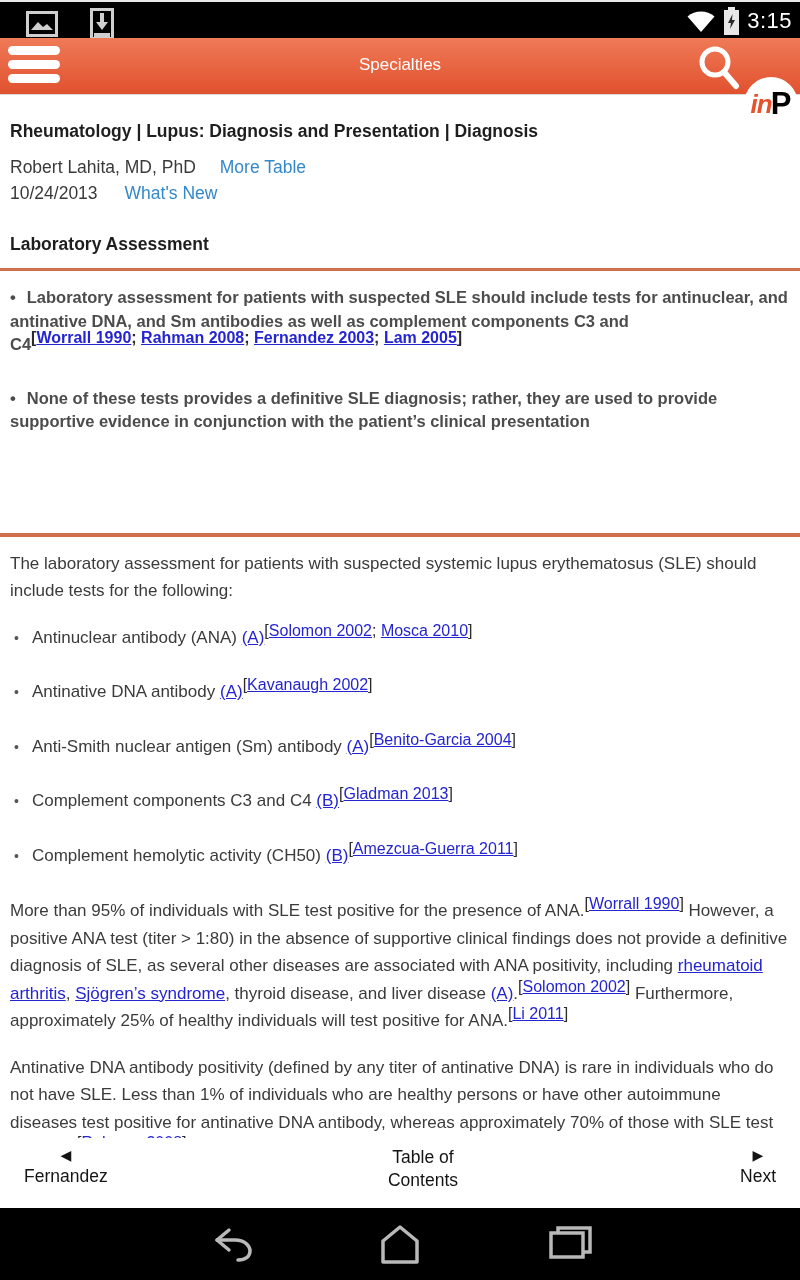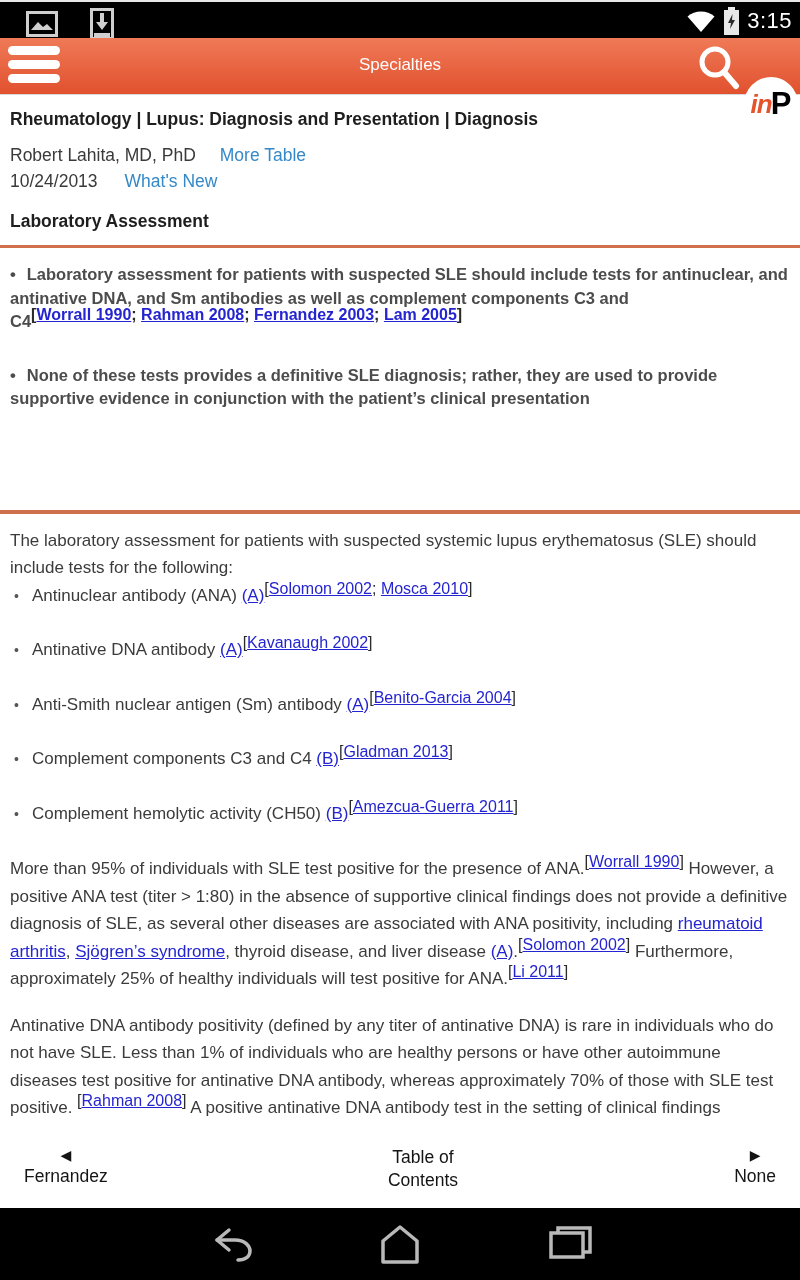--- a/index.html
+++ b/index.html
@@ -38,42 +38,42 @@
   .logo {
     position: absolute; right: 2px; top: 39px; width: 54px; height: 54px;
     background: #fff; border-radius: 50%;
     display: flex; align-items: center; justify-content: center;
     font-weight: bold; cursor: pointer;
   }
   .logo .logo-in { color: #e4532b; font-style: italic; font-size: 26px; letter-spacing: -1px; }
   .logo .logo-p { color: #000; font-size: 31px; margin-left: -1px; }
 
   
-  .content { position: absolute; top: 95px; left: 0; width: 800px; padding: 4px 12px 0 10px; }
+  .content { position: absolute; top: 95px; left: 0; width: 800px; padding: 16px 12px 0 10px; }
   h1.breadcrumb { font-size: 17.5px; font-weight: bold; color: #1e1e1e; margin-top: 9px; line-height: 23px; }
   .meta-row { font-size: 17.5px; color: #3a3a3a; line-height: 26px; }
   .meta-row.first { margin-top: 11px; }
   .meta-link { color: #3589c8; cursor: pointer; text-decoration: none; }
   .ml-1 { margin-left: 24px; }
   .ml-2 { margin-left: 27px; }
-  h2.section-title { font-size: 17.5px; font-weight: bold; color: #1e1e1e; margin-top: 16px; line-height: 23px; }
+  h2.section-title { font-size: 17.5px; font-weight: bold; color: #1e1e1e; margin-top: 27px; line-height: 23px; }
   .rule { height: 3px; background: #d0704c; margin-left: -10px; margin-right: -12px; }
   .rule1 { margin-top: 12px; }
   .rule2 { margin-top: 99px; height: 4px; }
 
   
   .summary { margin-top: 15px; }
   .sum-item { font-size: 16.5px; font-weight: bold; color: #4c4c4c; line-height: 23.5px; margin-bottom: 30px; }
   .sum-item .sbullet { margin-right: 11px; }
 
   
   .body-text { margin-top: 13px; }
   .body-text p { font-size: 17px; color: #3b3b3b; line-height: 27.5px; }
   .intro { margin-bottom: 0; }
-  .blist { }
+  .blist { margin-top: 19px; }
   .bitem { font-size: 17px; color: #3b3b3b; line-height: 27.5px; margin-bottom: 26px; padding-left: 4px; }
   .bitem .bullet { font-size: 14px; color: #555; margin-right: 13px; }
   .para2 { margin-top: 27px; }
   .para3 { margin-top: 19px; }
 
   .ilink { color: #2424d0; text-decoration: underline; cursor: pointer; }
   .cite { position: relative; top: -7px; font-size: 16px; color: #2b2b2b; white-space: nowrap; }
   .cite .clink { color: #2424d0; text-decoration: underline; cursor: pointer; }
 
   
@@ -186,21 +186,21 @@
     <div class="pager prev">
       <span class="tri">◀</span>
       <span class="plabel">Fernandez</span>
     </div>
     <div class="pager toc">
       <span class="plabel">Table of</span>
       <span class="plabel">Contents</span>
     </div>
     <div class="pager next">
       <span class="tri">▶</span>
-      <span class="plabel">None</span>
+      <span class="plabel">Next</span>
     </div>
   </div>
 
   <div class="nav-bar">
     <button class="nav-icon nav-back">
       <svg width="50" height="40" viewBox="0 0 50 40">
         <path d="M24 6 L12 16 L24 26" fill="none" stroke="#b9b9b9" stroke-width="3.5" stroke-linejoin="round" stroke-linecap="round"></path>
         <path d="M12 16 H30 C40 16 45 22 45 27 C45 32 41 36 33 36" fill="none" stroke="#b9b9b9" stroke-width="3.5" stroke-linecap="round"></path>
       </svg>
     </button>

